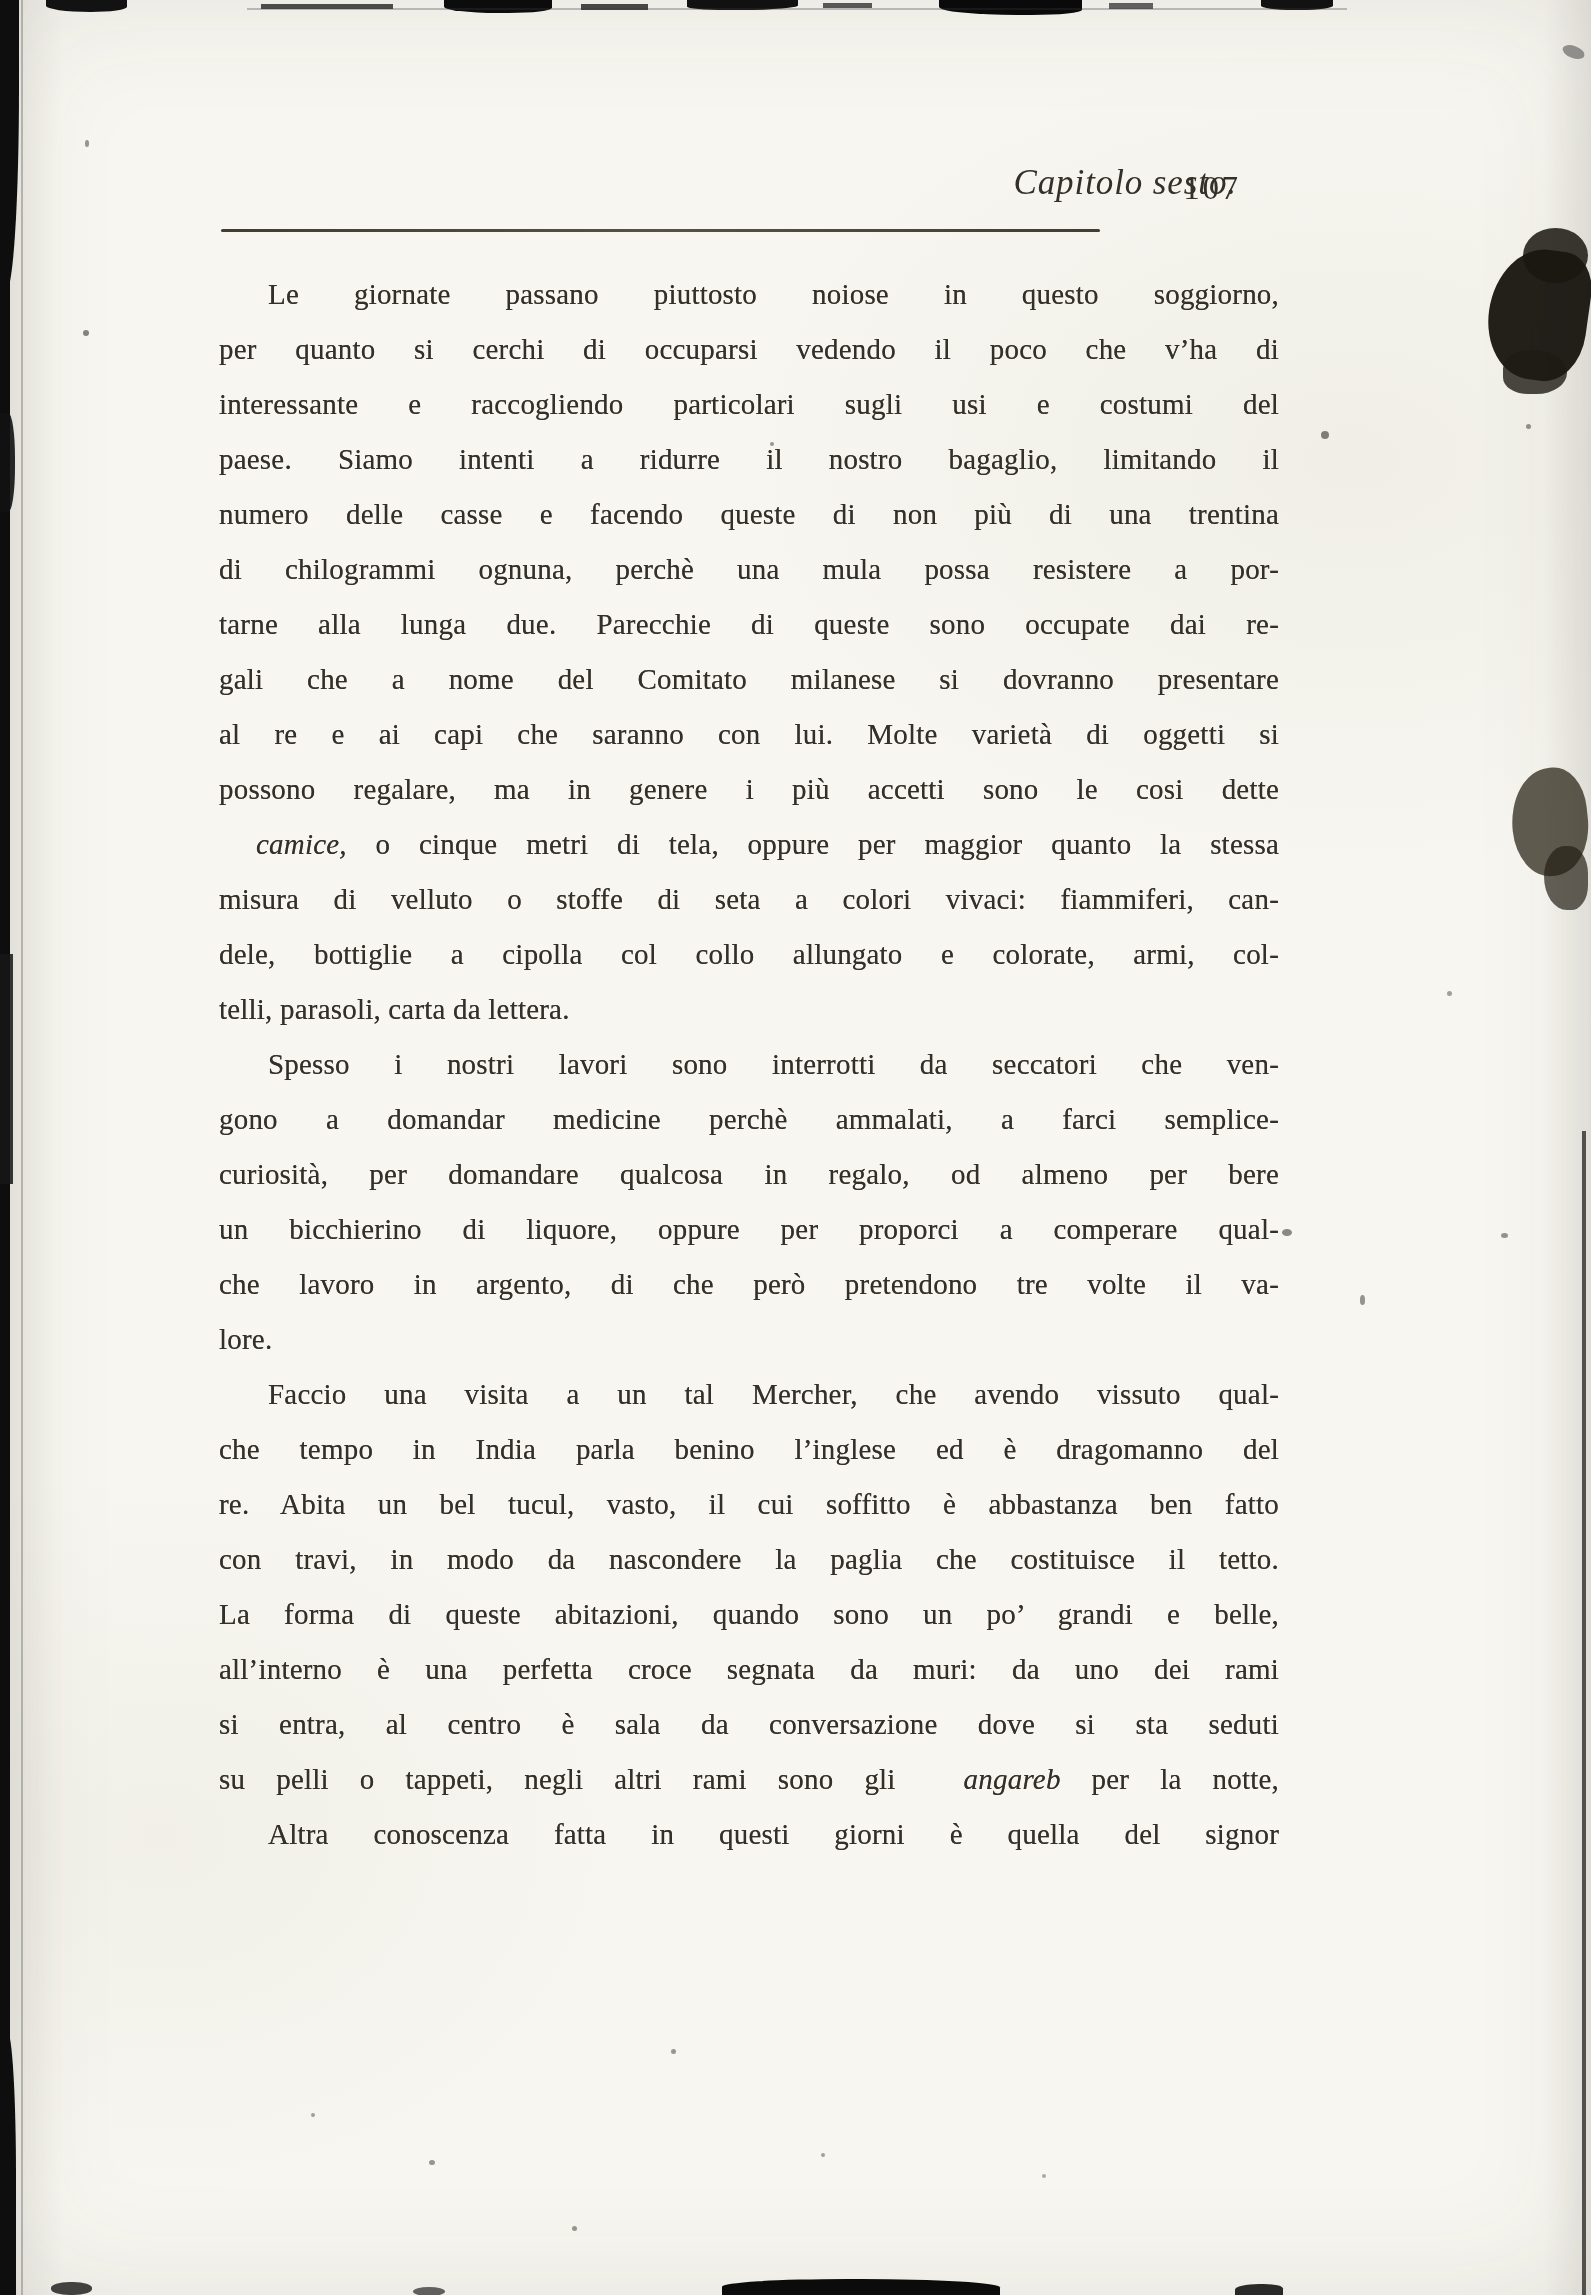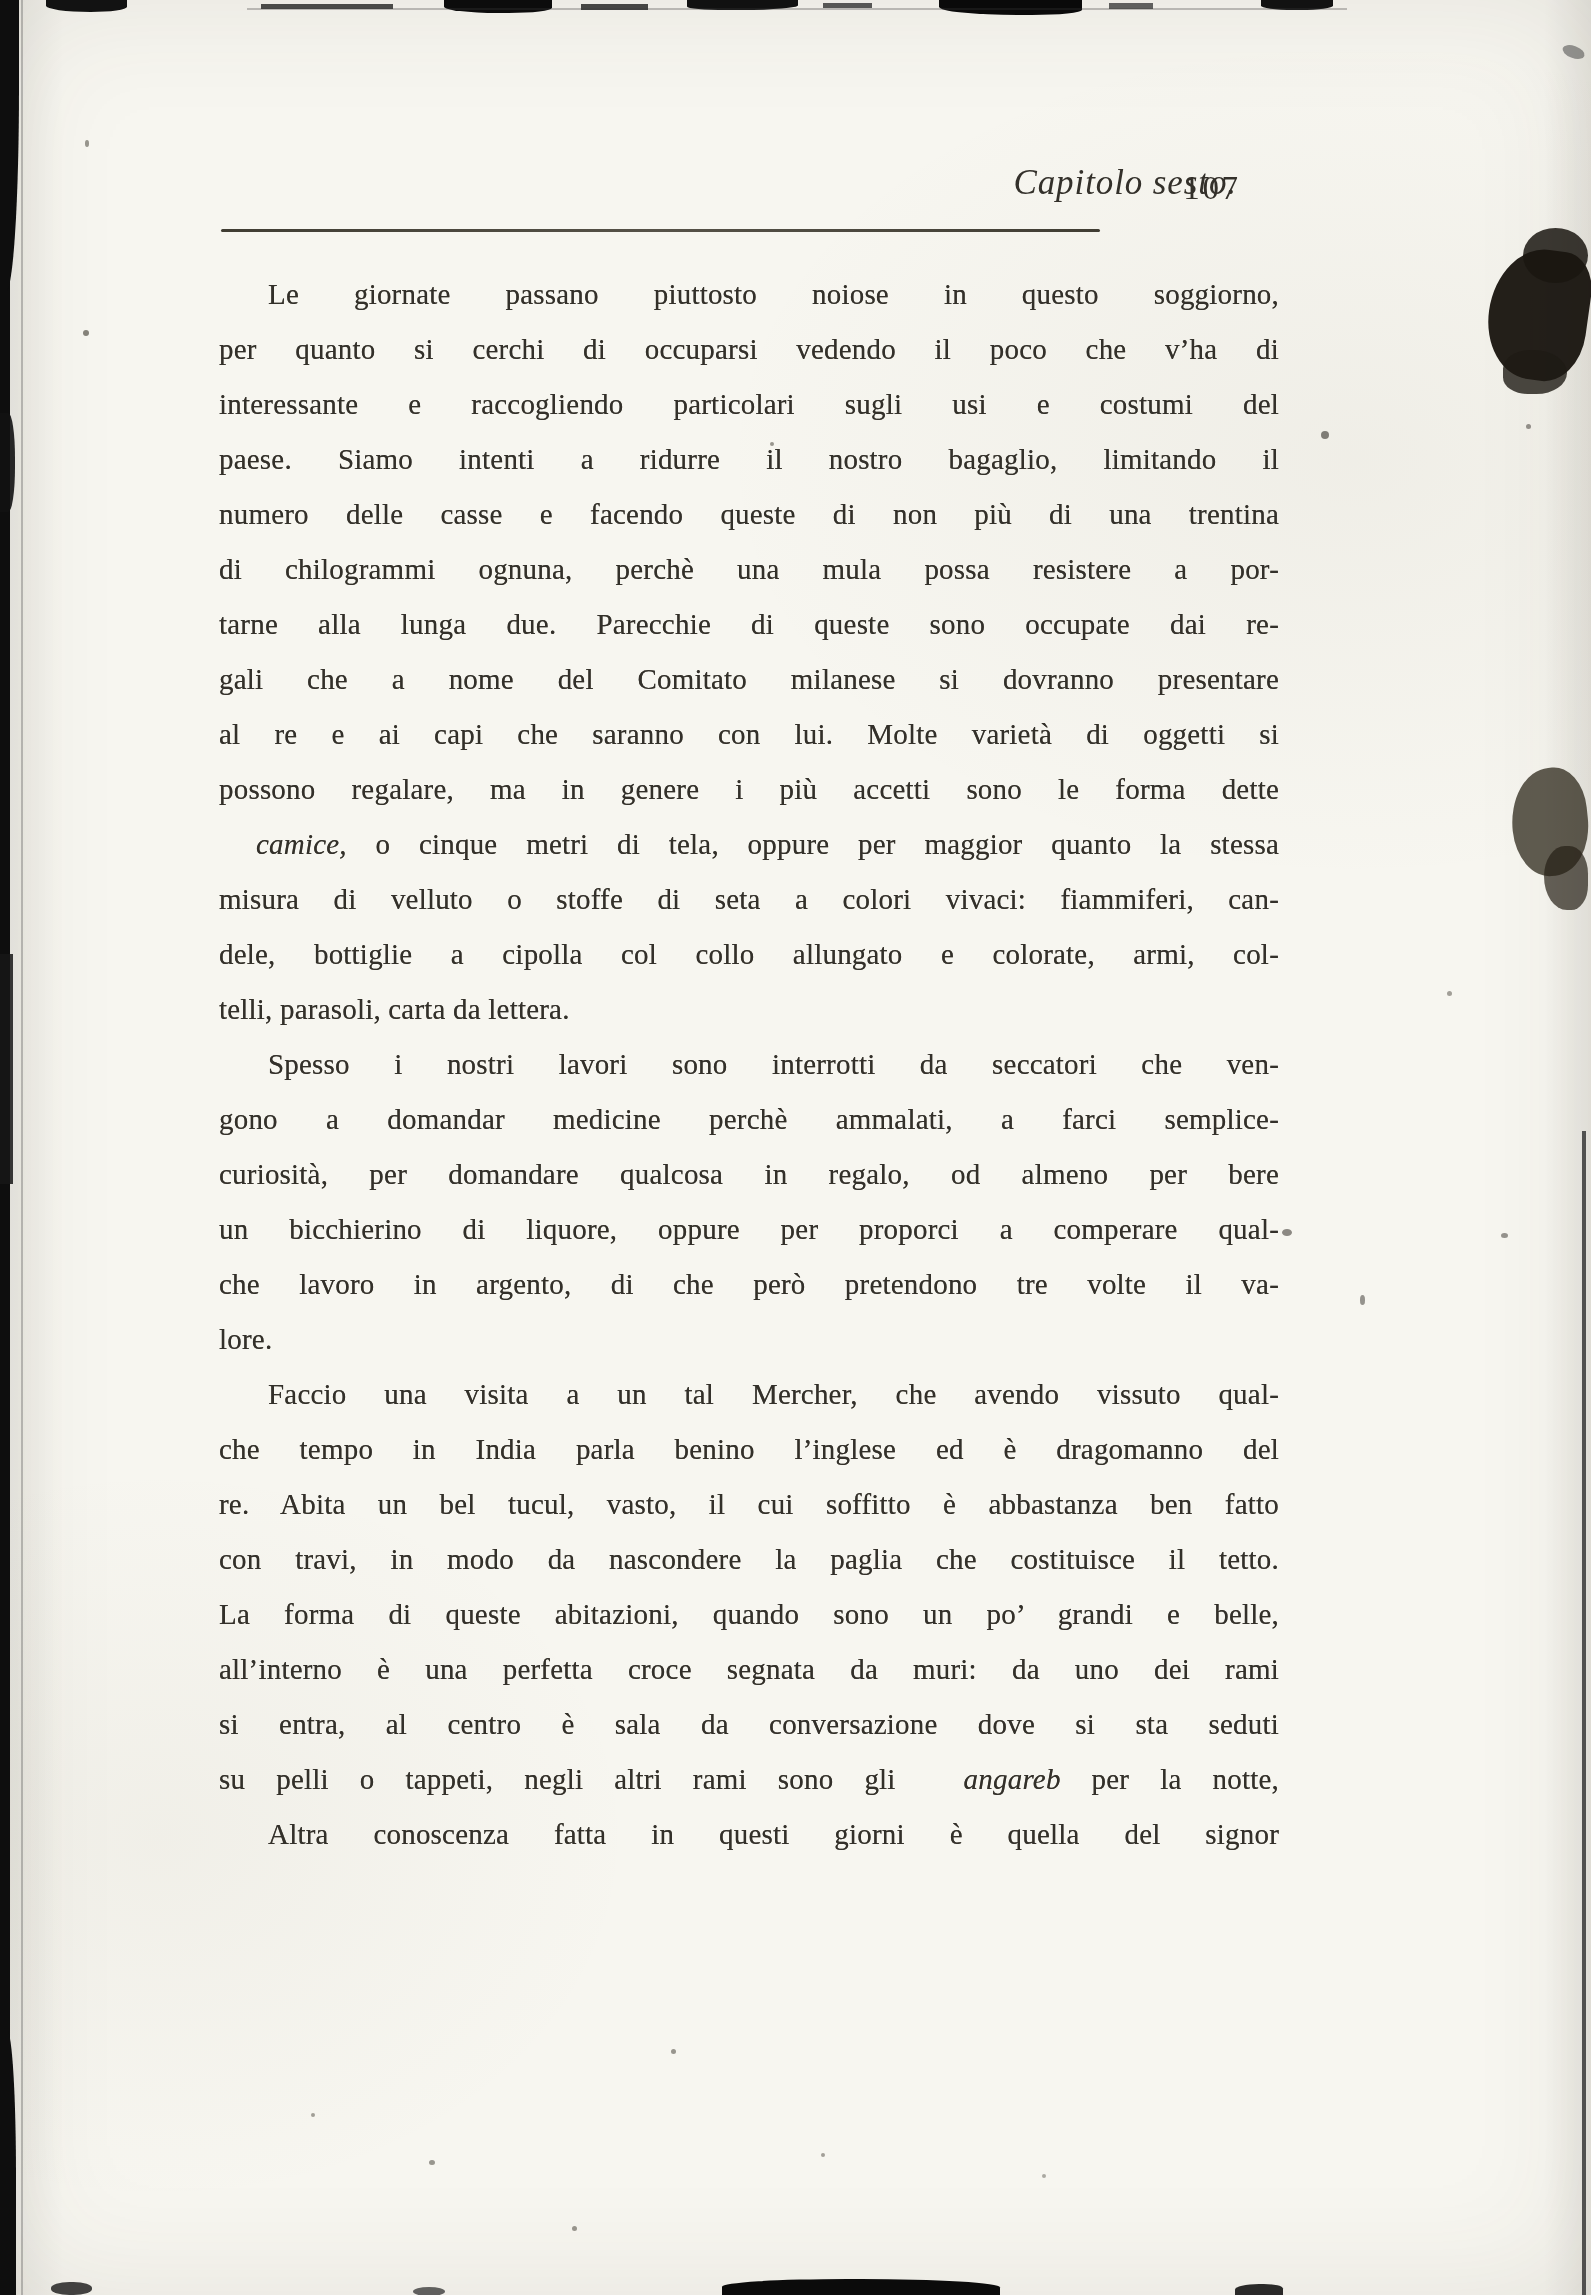--- a/index.html
+++ b/index.html
@@ -59,21 +59,21 @@
   <div class="body-text" id="body-text">
       <div class="line indent"><span>Le giornate passano piuttosto noiose in questo soggiorno,</span></div>
       <div class="line"><span>per quanto si cerchi di occuparsi vedendo il poco che v’ha di</span></div>
       <div class="line"><span>interessante e raccogliendo particolari sugli usi e costumi del</span></div>
       <div class="line"><span>paese. Siamo intenti a ridurre il nostro bagaglio, limitando il</span></div>
       <div class="line"><span>numero delle casse e facendo queste di non più di una trentina</span></div>
       <div class="line"><span>di chilogrammi ognuna, perchè una mula possa resistere a por-</span></div>
       <div class="line"><span>tarne alla lunga due. Parecchie di queste sono occupate dai re-</span></div>
       <div class="line"><span>gali che a nome del Comitato milanese si dovranno presentare</span></div>
       <div class="line"><span>al re e ai capi che saranno con lui. Molte varietà di oggetti si</span></div>
-      <div class="line"><span>possono regalare, ma in genere i più accetti sono le forma dette</span></div>
+      <div class="line"><span>possono regalare, ma in genere i più accetti sono le cosi dette</span></div>
       <div class="line"><span class="it">camice,</span><span> o cinque metri di tela, oppure per maggior quanto la stessa</span></div>
       <div class="line"><span>misura di velluto o stoffe di seta a colori vivaci: fiammiferi, can-</span></div>
       <div class="line"><span>dele, bottiglie a cipolla col collo allungato e colorate, armi, col-</span></div>
       <div class="line last"><span>telli, parasoli, carta da lettera.</span></div>
       <div class="line indent"><span>Spesso i nostri lavori sono interrotti da seccatori che ven-</span></div>
       <div class="line"><span>gono a domandar medicine perchè ammalati, a farci semplice-</span></div>
       <div class="line"><span>curiosità, per domandare qualcosa in regalo, od almeno per bere</span></div>
       <div class="line"><span>un bicchierino di liquore, oppure per proporci a comperare qual-</span></div>
       <div class="line"><span>che lavoro in argento, di che però pretendono tre volte il va-</span></div>
       <div class="line last"><span>lore.</span></div>

